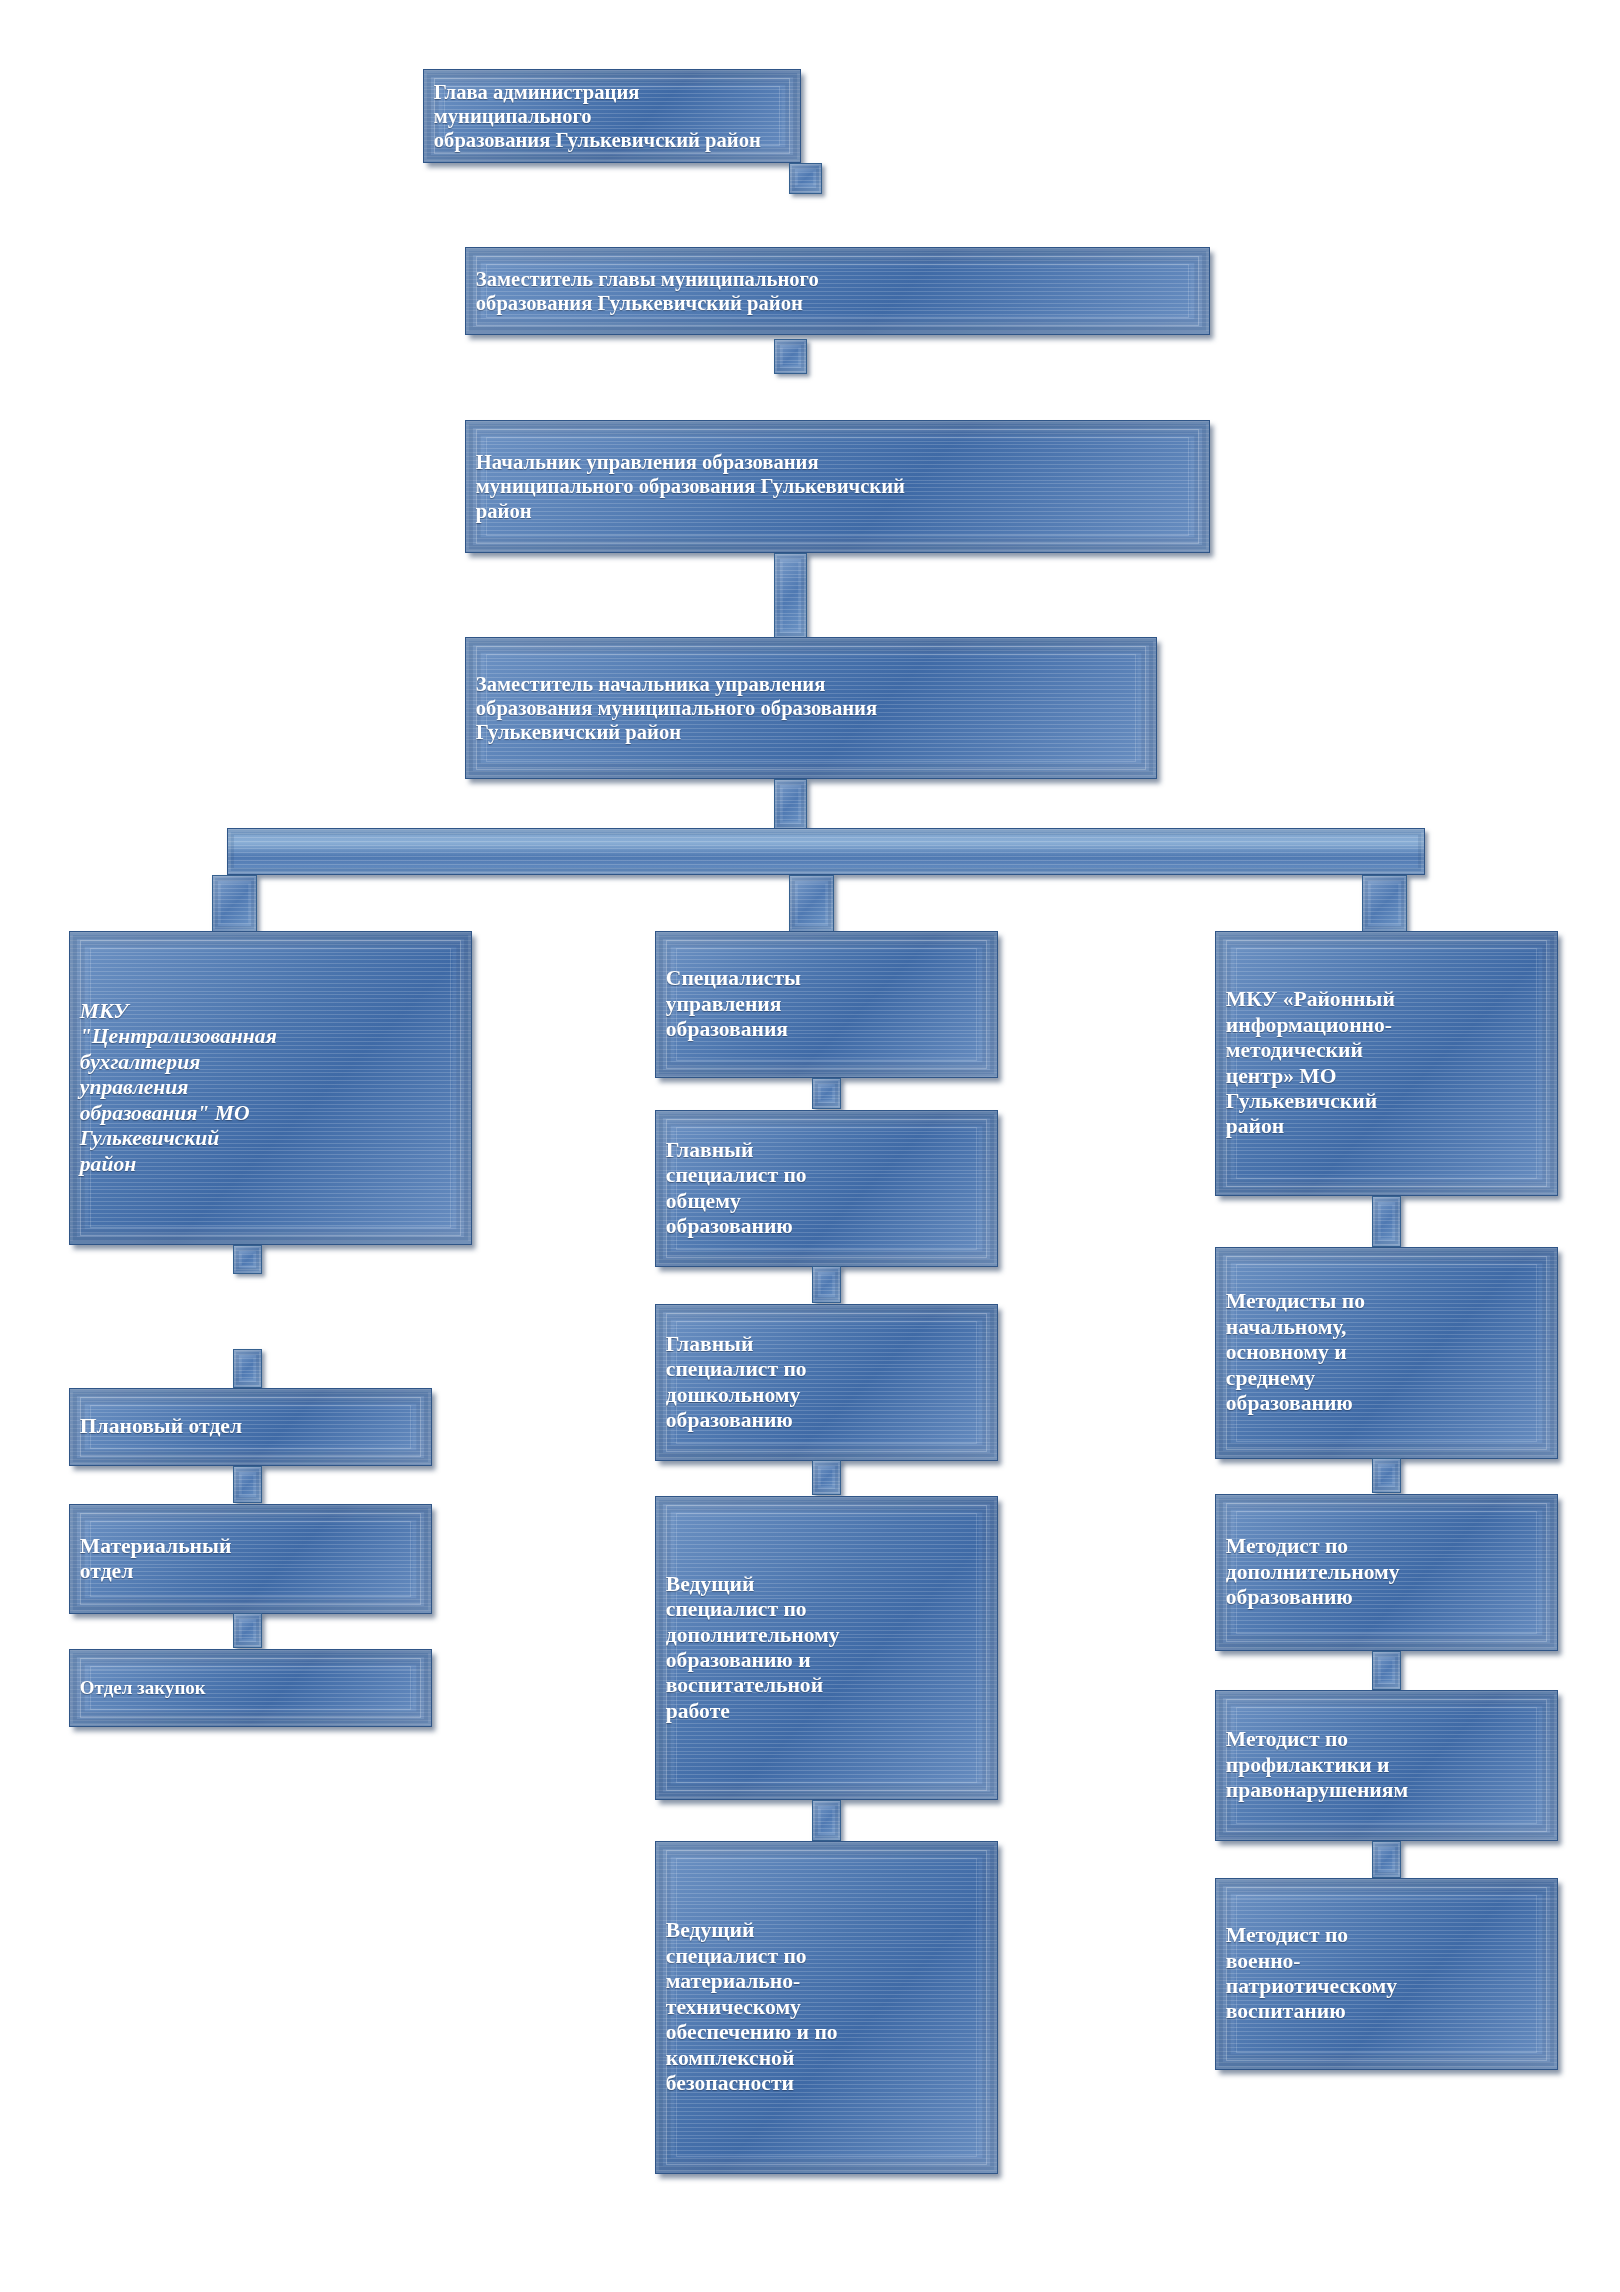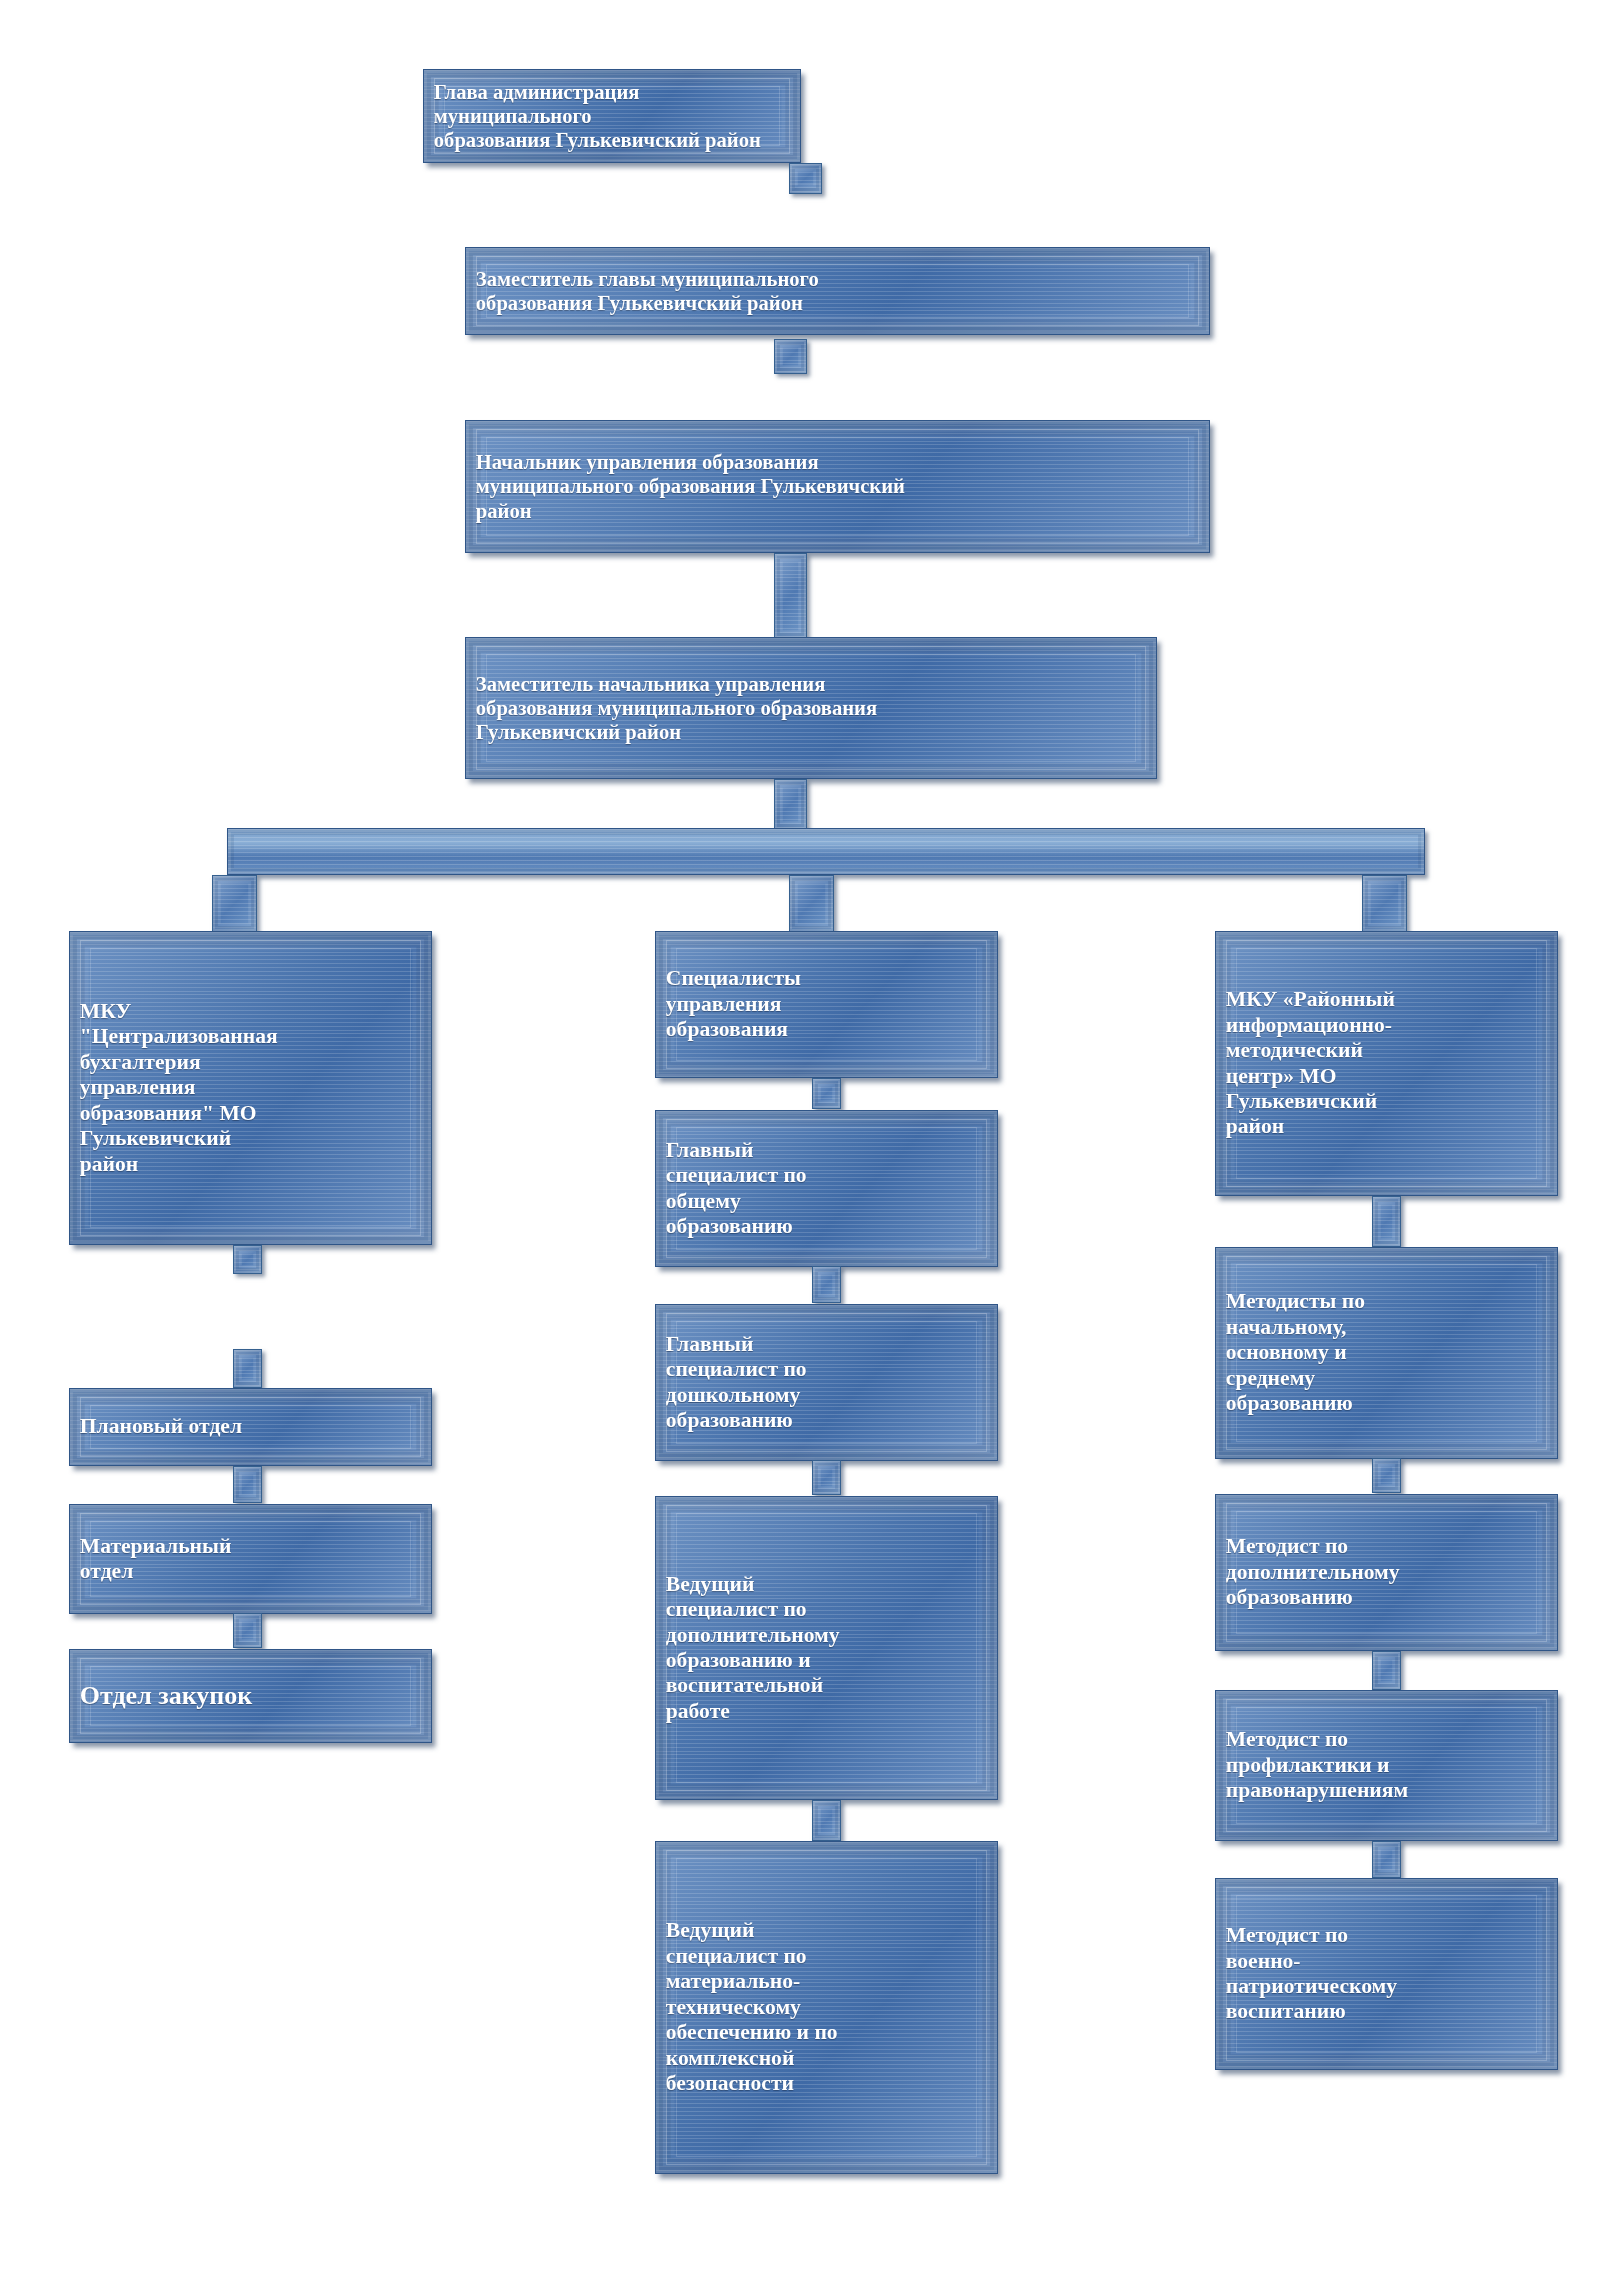--- a/index.html
+++ b/index.html
@@ -145,21 +145,21 @@
   </div>
 
   <div class="conn-v" style="left:774px; top:779px; width:33px; height:51px;"></div>
 
   <div class="conn-h" style="left:227px; top:828px; width:1198px; height:47px;"></div>
 
   <div class="conn-v" style="left:212px; top:875px; width:45px; height:57px;"></div>
   <div class="conn-v" style="left:789px; top:875px; width:45px; height:57px;"></div>
   <div class="conn-v" style="left:1362px; top:875px; width:45px; height:57px;"></div>
 
-  <div class="node" style="left:69px; top:931px; width:363px; height:314px; font-size:21.6px;">
+  <div class="node" style="left:69px; top:931px; width:403px; height:314px; font-size:21.6px;font-style:italic;">
     <span class="txt">МКУ
 "Централизованная
 бухгалтерия
 управления
 образования" МО
 Гулькевичский
 район</span>
   </div>
 
   <div class="conn-v" style="left:233px; top:1245px; width:29px; height:29px;"></div>
@@ -169,21 +169,21 @@
     <span class="txt">Плановый отдел</span>
   </div>
 
   <div class="conn-v" style="left:233px; top:1466px; width:29px; height:37px;"></div>
   <div class="node" style="left:69px; top:1504px; width:363px; height:110px; font-size:21.6px;">
     <span class="txt">Материальный
 отдел</span>
   </div>
 
   <div class="conn-v" style="left:233px; top:1613px; width:29px; height:35px;"></div>
-  <div class="node" style="left:69px; top:1649px; width:363px; height:94px; font-size:26px;">
+  <div class="node" style="left:69px; top:1649px; width:363px; height:78px; font-size:19px;">
     <span class="txt">Отдел закупок</span>
   </div>
 
   <div class="node" style="left:655px; top:931px; width:343px; height:147px; font-size:21.6px;">
     <span class="txt">Специалисты
 управления
 образования</span>
   </div>
 
   <div class="conn-v" style="left:812px; top:1078px; width:29px; height:31px;"></div>

